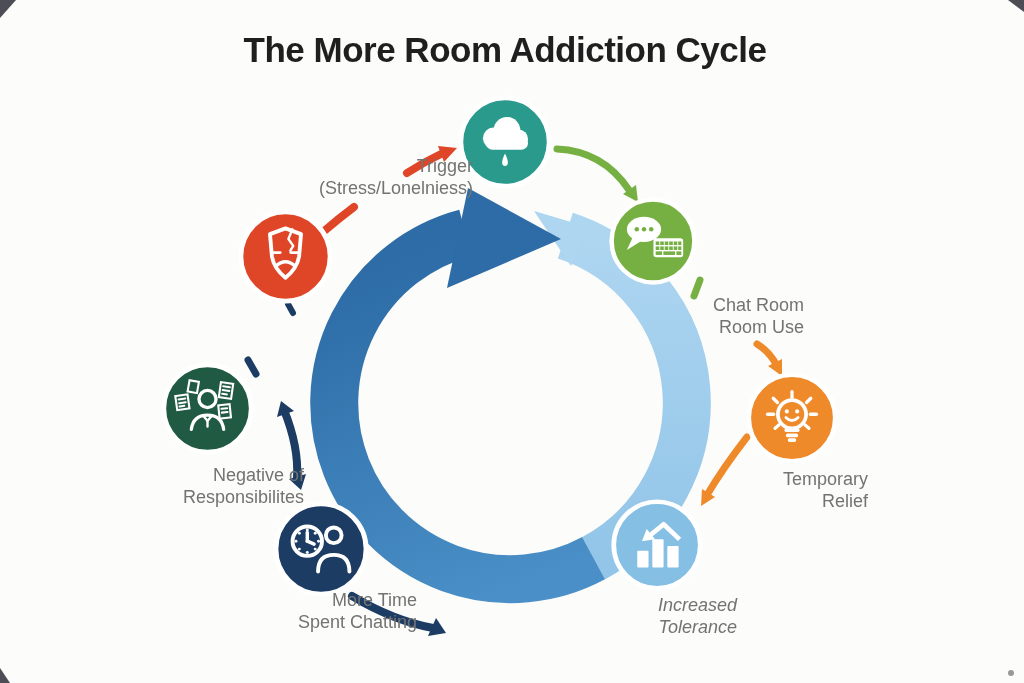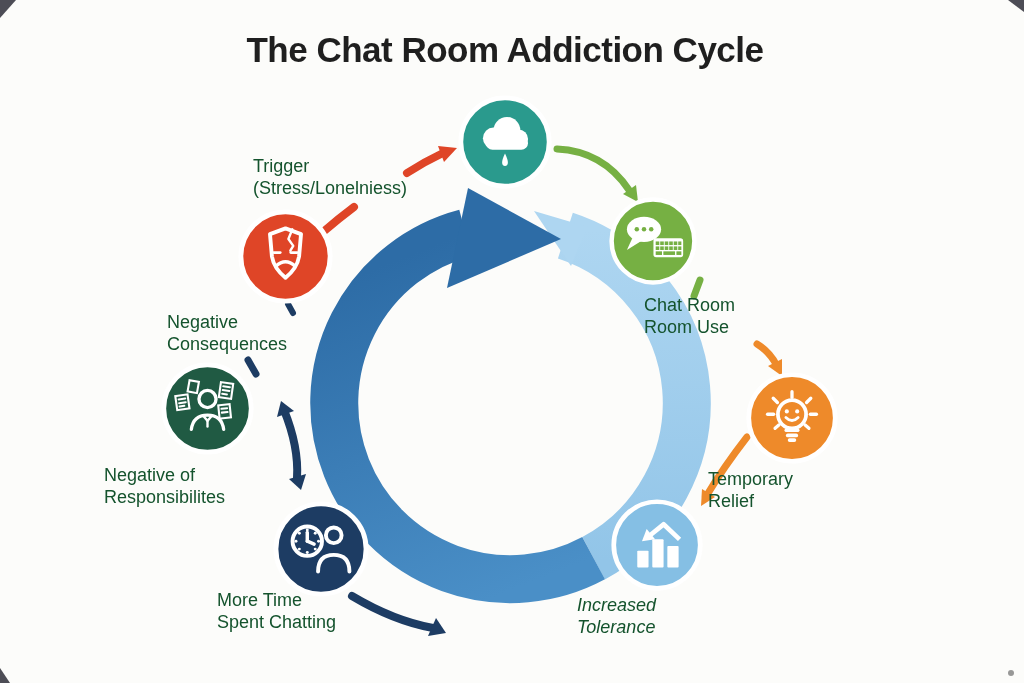--- a/index.html
+++ b/index.html
@@ -1,22 +1,22 @@
 <!DOCTYPE html>
 <html><head>
 <meta charset="utf-8">
 <style>
   html,body{margin:0;padding:0;background:#fcfcfa;}
   .canvas{position:relative;width:1024px;height:683px;overflow:hidden;
           font-family:"Liberation Sans",sans-serif;background:#fcfcfa;}
   .title{position:absolute;left:0;top:30px;width:1010px;text-align:center;
          font-size:35px;font-weight:700;color:#1f1f1f;letter-spacing:-.5px;}
   .scene{position:absolute;left:0;top:0;}
-  .label{position:absolute;text-align:left;font-size:18px;line-height:22px;
-         color:#14532d;white-space:pre-line;}
+  .label{position:absolute;text-align:right;font-size:18px;line-height:22px;
+         color:#737373;white-space:pre-line;}
   .lbl-trigger{left:253px;top:155px;width:220px;}
   .lbl-use{left:644px;top:294px;width:160px;}
   .lbl-relief{left:708px;top:468px;width:160px;}
   .lbl-tolerance{left:577px;top:594px;width:160px;font-style:italic;}
   .lbl-more-time{left:217px;top:589px;width:200px;}
   .lbl-neglect{left:104px;top:464px;width:200px;}
   .lbl-negative{left:167px;top:311px;width:190px;}
   .icon{position:absolute;}
   .icon svg{display:block;}
   .ic-trigger{left:457px;top:94px;width:96px;height:96px;}
@@ -31,21 +31,21 @@
   .corner-tr{right:0;top:0;width:16px;height:12px;clip-path:polygon(0 0,100% 0,100% 100%);}
   .corner-bl{left:0;bottom:0;width:10px;height:15px;clip-path:polygon(0 0,0 100%,100% 100%);}
   .speck{position:absolute;left:1008px;top:670px;width:6px;height:6px;border-radius:50%;
          background:#555;opacity:.6;}
 </style>
 </head>
 <body>
 
 <div class="canvas">
 
-  <div class="title">The Chat Room Addiction Cycle</div>
+  <div class="title">The More Room Addiction Cycle</div>
 
   <svg class="scene" width="1024" height="683" viewBox="0 0 1024 683">
     <defs>
       <linearGradient id="darkGrad" gradientUnits="userSpaceOnUse" x1="593" y1="558" x2="465" y2="233">
         <stop offset="0" stop-color="#4a8fc7"></stop>
         <stop offset="1" stop-color="#2d6ca6"></stop>
       </linearGradient>
       <linearGradient id="lightGrad" gradientUnits="userSpaceOnUse" x1="600" y1="230" x2="600" y2="560">
         <stop offset="0" stop-color="#aed6f1"></stop>
         <stop offset="1" stop-color="#92c5e8"></stop>
@@ -220,20 +220,18 @@
   <div class="label lbl-relief">Temporary
 Relief</div>
   <div class="label lbl-use">Chat Room
 Room Use</div>
   <div class="label lbl-tolerance">Increased
 Tolerance</div>
   <div class="label lbl-more-time">More Time
 Spent Chatting</div>
   <div class="label lbl-neglect">Negative of
 Responsibilites</div>
-  <div class="label lbl-negative">Negative
-Consequences</div>
 
   <div class="corner corner-tl"></div>
   <div class="corner corner-tr"></div>
   <div class="corner corner-bl"></div>
   <div class="speck"></div>
 </div>
 
 </body></html>

